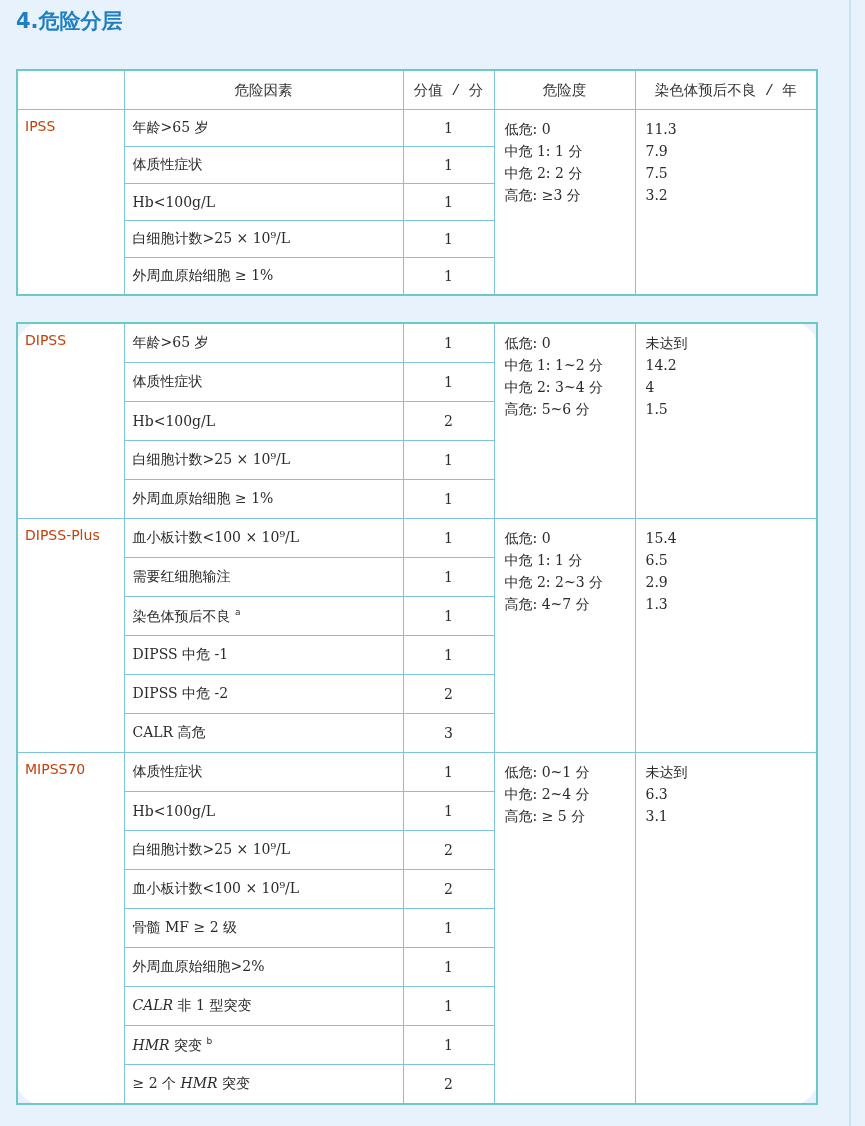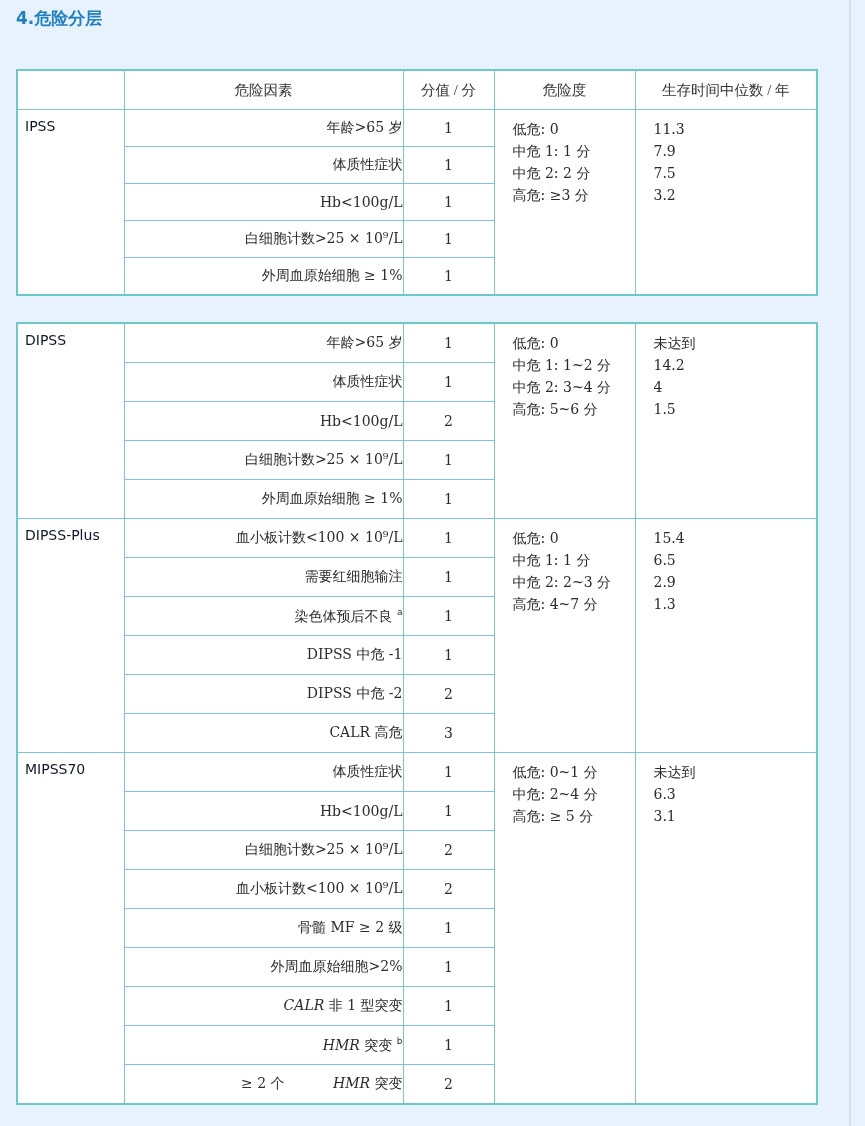--- a/index.html
+++ b/index.html
@@ -6,69 +6,69 @@
     body {
       width: 865px; height: 1126px; overflow: hidden;
       background: #e8f2fd;
       font-family: "DejaVu Serif", "Liberation Serif", serif;
       color: #2b2b2b;
       position: relative;
     }
     .title {
       position: absolute; left: 16px; top: 7px;
       font-family: "DejaVu Sans", "Liberation Sans", sans-serif;
-      font-weight: bold; font-size: 17px; color: #1f7fc0;
+      font-weight: bold; font-size: 21px; color: #1f7fc0;
     }
     .scroll-track {
       position: absolute; left: 849px; top: 0; width: 2px; height: 1126px;
       background: #cfe0f2;
     }
     table.risk {
       position: absolute; left: 16px;
       border-collapse: collapse;
       background: #ffffff;
       border: 2px solid #6ec8c8;
       table-layout: fixed;
     }
     table.risk td, table.risk th {
       border: 1px solid #7fc3dc;
       padding: 0;
       font-size: 14px;
       vertical-align: middle;
     }
     table.risk th {
-      font-family: Liberation Serif, serif;
+      font-family: Liberation Mono, monospace;
       font-weight: normal; font-size: 14.5px; color: #333;
       text-align: center;
       height: 38px;
     }
     .c-sys { width: 107px; vertical-align: top !important; }
     .c-factor { width: 279px; }
     .c-score { width: 91px; }
     .c-level { width: 141px; }
     .c-surv { width: 182px; }
     td.sys {
       font-family: "DejaVu Sans", "Liberation Sans", sans-serif;
-      font-size: 15px; color: #0f172a;
+      font-size: 15px; color: #c2410c;
       vertical-align: top !important;
       padding: 8px 0 0 7px !important;
     }
-    td.factor { padding-left: 8px !important; text-align: right; }
+    td.factor { padding-left: 8px !important; }
     td.score { text-align: center; }
     td.level, td.surv {
       vertical-align: top !important;
       padding: 8px 0 0 10px !important;
       line-height: 22px;
       font-size: 14px;
     }
-    td.level div, td.surv div { white-space: nowrap; margin-left: 8px; }
+    td.level div, td.surv div { white-space: nowrap; }
     .t1 tr.row td.factor, .t1 tr.row td.score { height: 36px; }
     .t2 tr.row td.factor, .t2 tr.row td.score { height: 38px; }
     sup { font-size: 9px; vertical-align: 6px; font-family: "DejaVu Sans", sans-serif; }
-    i { font-style: italic; margin-left: 44px; }
+    i { font-style: italic; }
   </style>
 </head>
 <body>
 
 <div class="title">4.危险分层</div>
 <div class="scroll-track"></div>
 
 <table class="risk t1" style="top:69px;">
   <colgroup>
     <col class="c-sys">
@@ -76,21 +76,21 @@
       <col class="c-score">
       <col class="c-level">
       <col class="c-surv">
   </colgroup>
   <tbody>
       <tr>
     <th></th>
     <th>危险因素</th>
     <th>分值 / 分</th>
     <th>危险度</th>
-    <th>生存时间中位数 / 年</th>
+    <th>染色体预后不良 / 年</th>
   </tr>
   <tr class="row">
     <td class="sys" rowspan="5">IPSS</td>
     <td class="factor">年龄&gt;65 岁</td>
     <td class="score">1</td>
     <td class="level" rowspan="5">
       <div>低危: 0</div>
       <div>中危 1: 1 分</div>
       <div>中危 2: 2 分</div>
       <div>高危: ≥3 分</div>
@@ -114,21 +114,21 @@
     <td class="factor">白细胞计数&gt;25 × 10⁹/L</td>
     <td class="score">1</td>
   </tr>
   <tr class="row">
     <td class="factor">外周血原始细胞 ≥ 1%</td>
     <td class="score">1</td>
   </tr>
 </tbody>
   </table>
 
-<table class="risk t2" style="top:322px;">
+<table class="risk t2" style="top:322px;border-radius:27px;">
   <colgroup>
     <col class="c-sys">
       <col class="c-factor">
       <col class="c-score">
       <col class="c-level">
       <col class="c-surv">
   </colgroup>
 
   <tbody>
       <tr class="row">

